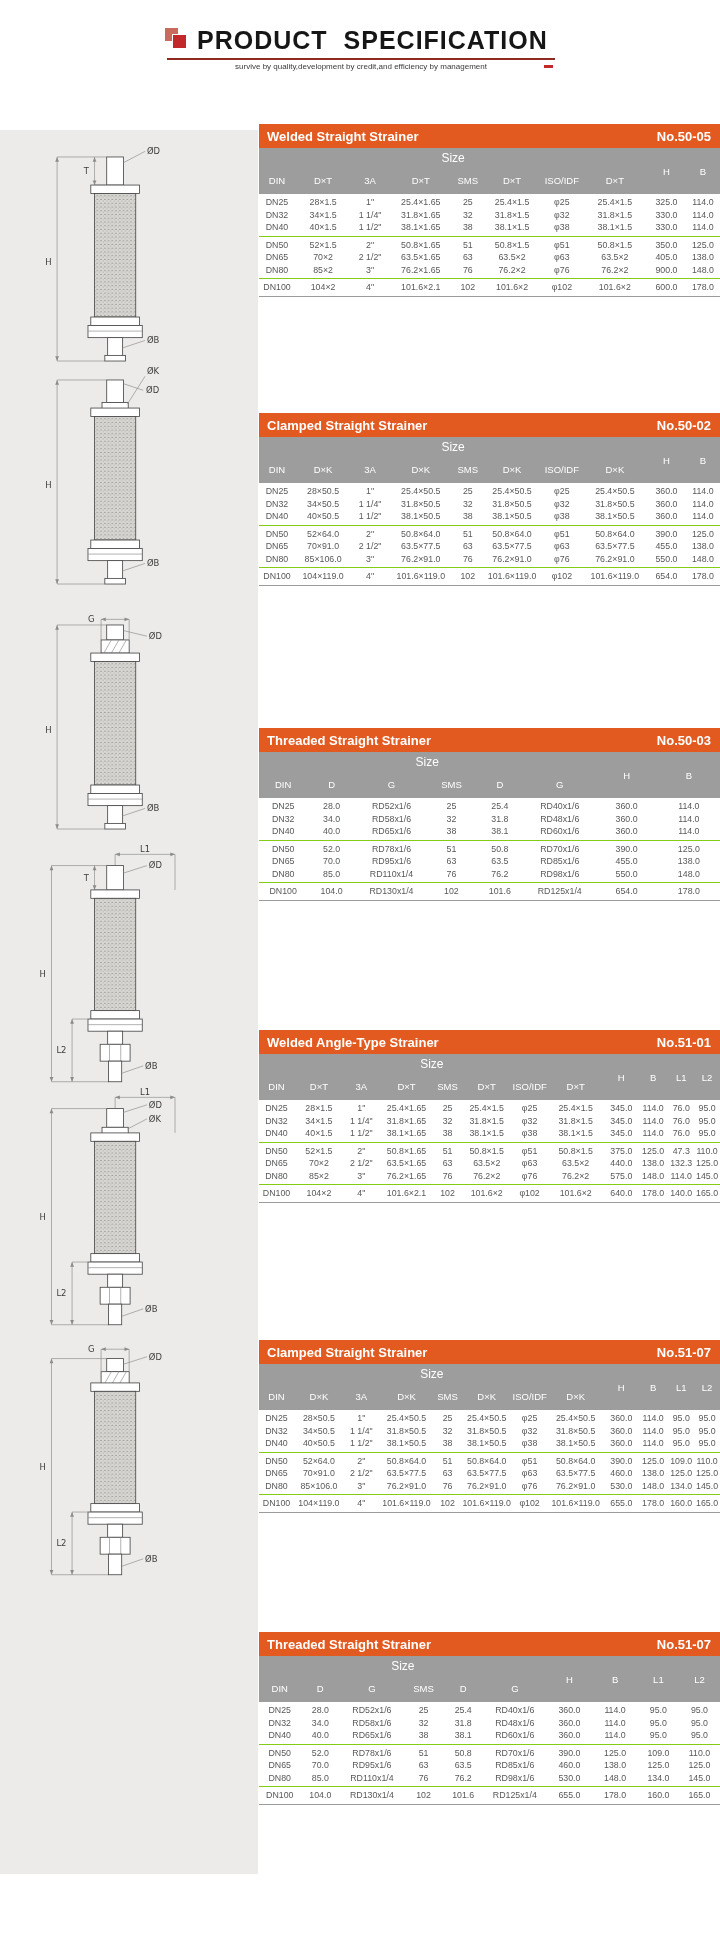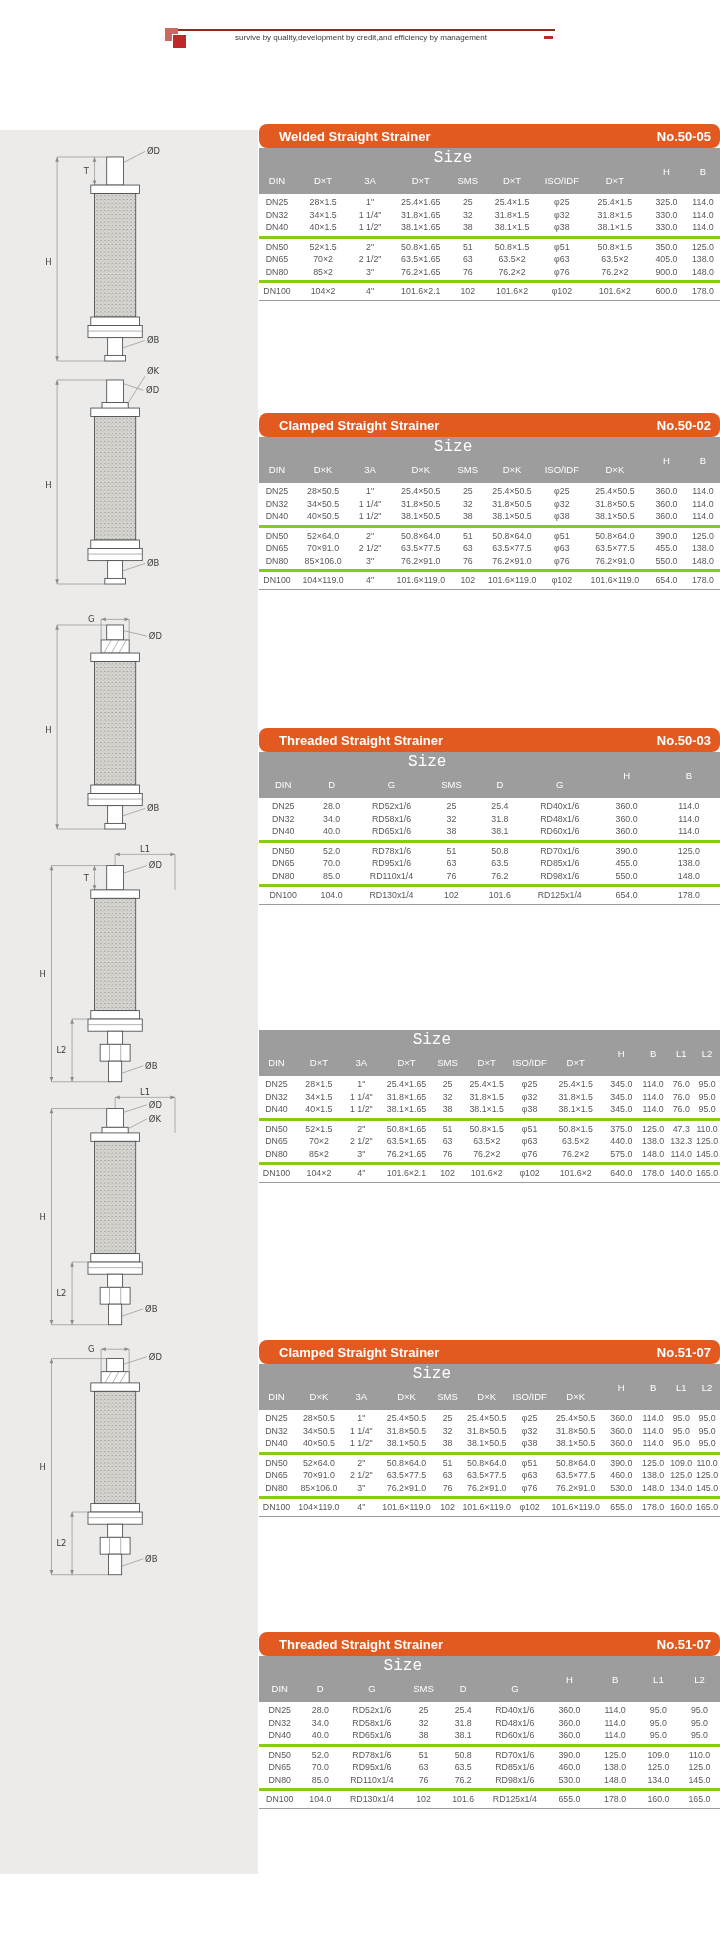--- a/index.html
+++ b/index.html
@@ -20,52 +20,53 @@
   .tagline-row { width:388px; margin-left:-30px; text-align:center; font-size:8px; color:#3a3a3a; position:relative; }
   .tag-mark { position:absolute; right:2px; top:3px; width:9px; height:3px; background:var(--logo-red); }
   
   .grey-col { position:absolute; left:0; top:130px; width:258px; height:1744px; background:#ecebe9; }
   .diagram { position:absolute; left:14px; }
   
   .table-block { position:absolute; left:259px; width:461px; background:#fff; }
   .title-bar {
     height:24px; background:var(--accent); color:#fff;
     display:flex; justify-content:space-between; align-items:center;
-    padding:0 9px 0 20px; font-size:13px; font-weight:700;border-radius:8px;
+    padding:0 9px 0 8px; font-size:13px; font-weight:700;
   }
   table.spec { width:100%; border-collapse:collapse; table-layout:fixed; border-bottom:1px solid #9b9b9b; }
   table.spec thead th {
     background:var(--band); color:#fff; font-weight:400; font-size:9.5px; text-align:center;
   }
-  table.spec .size-th { height:19px; vertical-align:middle; font-size:16px;font-family:Liberation Mono, monospace; }
+  table.spec .size-th { height:19px; vertical-align:middle; font-size:12px; }
   table.spec .col-th  { height:27px; vertical-align:middle; line-height:1.05; }
   table.spec .extra-th { vertical-align:middle; }
   table.spec tbody td {
     font-size:8.8px; line-height:1.2; color:#57585a; text-align:center;
     padding:1px 0; white-space:nowrap; overflow:hidden;
   }
-  table.spec tbody + tbody { border-top:3px solid #84cc16; }
+  table.spec tbody + tbody { border-top:1px solid #84cc16; }
   table.spec tbody tr:first-child td { padding-top:3px; }
   table.spec tbody tr:last-child td  { padding-bottom:3px; }
   
   .dl { stroke:#8b8b8b; stroke-width:0.7; fill:none; }
   .ah { fill:#8b8b8b; }
   .ol { stroke:#4a4a4a; stroke-width:0.9; }
   .dt { font-family:"DejaVu Sans", sans-serif; font-size:9px; fill:#3c3c3c; }
 </style>
 </head>
 <body>
 
 <header class="brand">
   <div class="brand-row">
     <div class="logo">
       <span class="sq-back"></span>
       <span class="sq-front"></span>
     </div>
     <div class="brand-text">
+      <div class="brand-title">PRODUCT SPECIFICATION</div>
       <div class="brand-rule"></div>
       <div class="tagline-row">
         <span>survive by quality,development by credit,and efficiency by management</span>
         <span class="tag-mark"></span>
       </div>
     </div>
   </div>
 </header>
 
 <div class="grey-col"></div>
@@ -664,20 +665,24 @@
           <td>101.6</td>
           <td>RD125x1/4</td>
           <td>654.0</td>
           <td>178.0</td>
         </tr>
       </tbody>
     </table>
 </section>
 
 <section class="table-block" style="top:1030px">
+  <div class="title-bar">
+    <span>Welded Angle-Type Strainer</span>
+    <span>No.51-01</span>
+  </div>
   <table class="spec">
       <colgroup>
         <col style="width: 7.6%;">
         <col style="width: 10.8%;">
         <col style="width: 7.6%;">
         <col style="width: 12%;">
         <col style="width: 5.8%;">
         <col style="width: 11.2%;">
         <col style="width: 7.4%;">
         <col style="width: 12.6%;">

